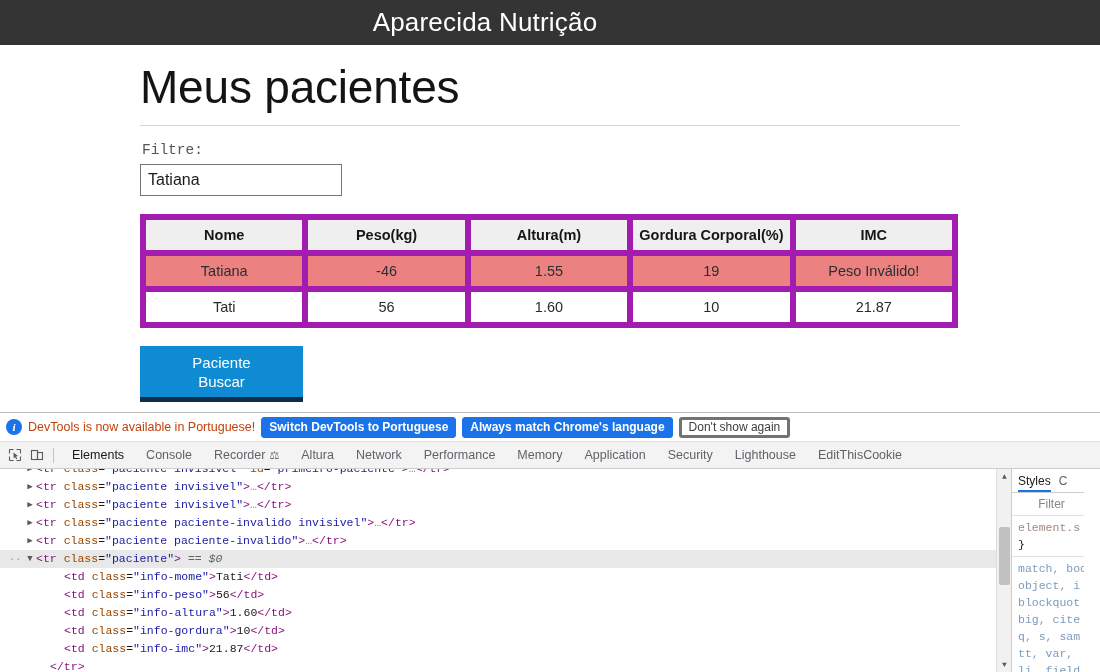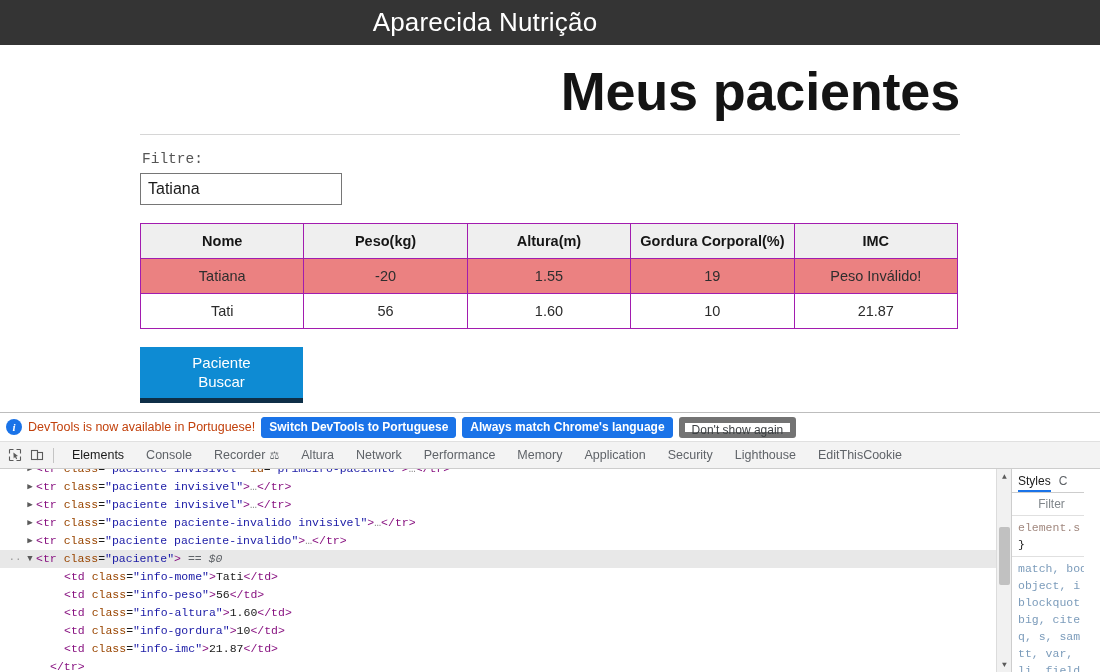--- a/index.html
+++ b/index.html
@@ -26,28 +26,27 @@
     color: #ffffff;
     font-size: 26px;
     font-weight: 400;
     letter-spacing: .2px;
     margin-left: -130px;
   }
 
   .container { width: 820px; margin: 0 auto; padding: 0; }
 
   .page-title {
-    font-size: 54px;
-    font-weight: 700;
+    font-size: 46px;
+    font-weight: 400;
     color: #141414;
     margin: 18px 0 0 0;
     padding: 0 0 14px 0;
     line-height: 1.05;
     letter-spacing: -.2px;
-    text-align: right;
   }
   .rule { height: 1px; background: #d6d6d6; margin: 0 0 0 0; }
 
   .filter-label {
     display: block;
     font-size: 14.5px;
     color: #555;
     margin: 16px 0 6px 2px;
     font-family: Liberation Mono, monospace;
   }
@@ -64,21 +63,21 @@
     outline: none;
   }
 
   table.patients {
     border-collapse: collapse;
     width: 818px;
     margin-top: 18px;
     table-layout: fixed;
   }
   table.patients th, table.patients td {
-    border: 1px solid #a21caf;
+    border: 6px solid #a21caf;
     text-align: center;
     font-size: 14.5px;
     color: #2b2b2b;
     height: 35px;
     padding: 7px 4px;
     overflow: hidden;
     white-space: nowrap;
   }
   table.patients th {
     background: #efefef;
@@ -148,21 +147,21 @@
   .btn-blue {
     background: #1a73e8; color: #fff;
     border: 1px solid #1a73e8; border-radius: 3px;
     font-size: 12px; font-weight: bold;
     height: 21px; padding: 0 7px;
     font-family: "Liberation Sans", sans-serif;
     cursor: pointer; white-space: nowrap;
   }
   .btn-plain {
     background: #fff; color: #3c4043;
-    border: 6px solid #737373; border-radius: 3px;
+    border: 3px solid #737373; border-radius: 3px;
     font-size: 12px;
     height: 21px; padding: 0 7px;
     font-family: "Liberation Sans", sans-serif;
     cursor: pointer; white-space: nowrap;
   }
 
   .tabbar {
     height: 27px;
     background: #f3f3f3;
     border-bottom: 1px solid #cdcdcd;
@@ -304,21 +303,21 @@
             <th>Nome</th>
             <th>Peso(kg)</th>
             <th>Altura(m)</th>
             <th>Gordura Corporal(%)</th>
             <th>IMC</th>
           </tr>
         </thead>
         <tbody>
           <tr class="paciente paciente-invalido">
             <td>Tatiana</td>
-            <td>-20</td>
+            <td>-46</td>
             <td>1.55</td>
             <td>19</td>
             <td>Peso Inválido!</td>
           </tr>
           <tr class="paciente">
             <td>Tati</td>
             <td>56</td>
             <td>1.60</td>
             <td>10</td>
             <td>21.87</td>

